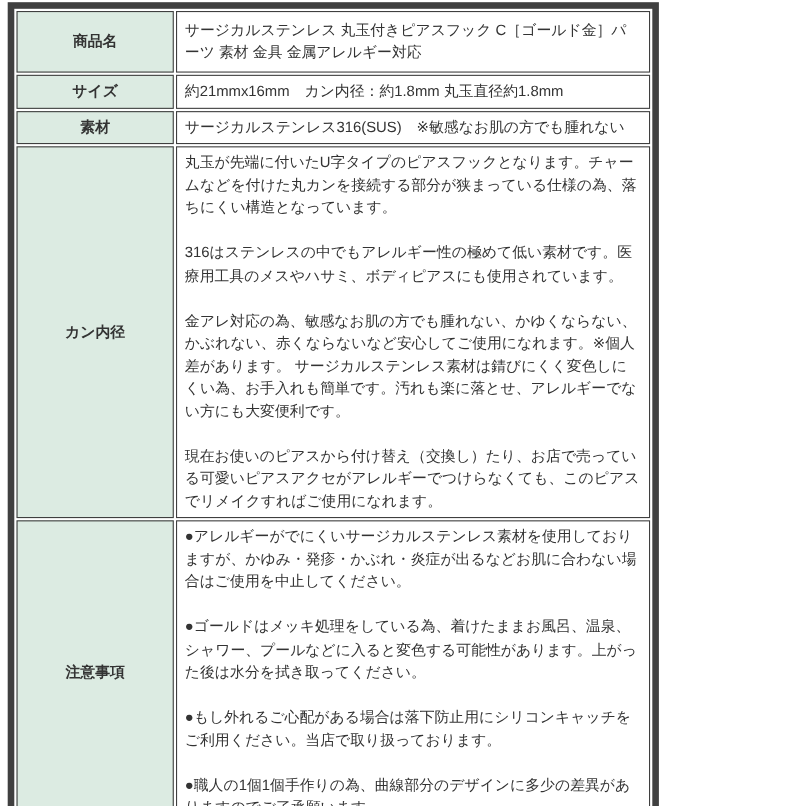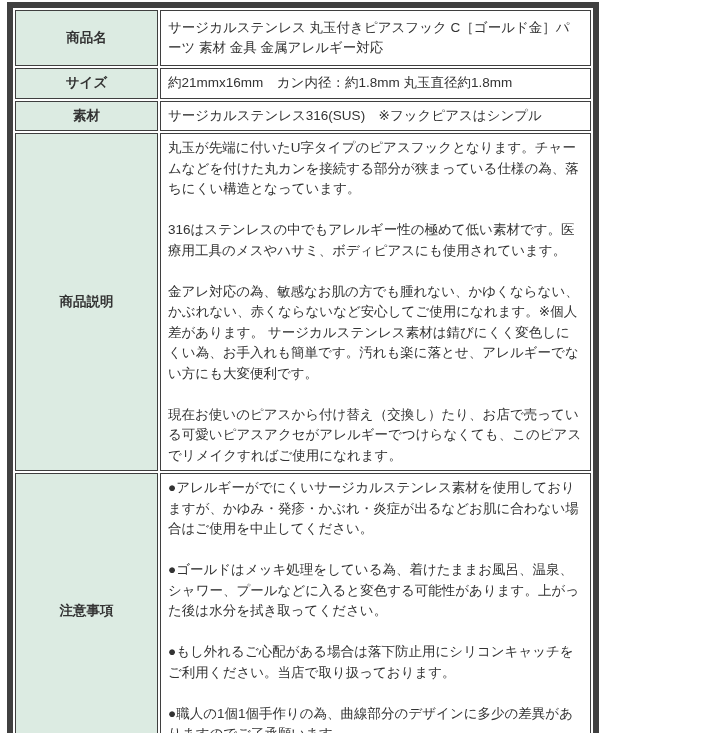--- a/index.html
+++ b/index.html
@@ -63,24 +63,24 @@
       <tr class="h-tall">
         <th>商品名</th>
         <td class="v-bold">サージカルステンレス 丸玉付きピアスフック C［ゴールド金］パーツ 素材 金具 金属アレルギー対応</td>
       </tr>
       <tr class="h-line">
         <th>サイズ</th>
         <td>約21mmx16mm　カン内径：約1.8mm 丸玉直径約1.8mm</td>
       </tr>
       <tr class="h-line">
         <th>素材</th>
-        <td>サージカルステンレス316(SUS)　※フックピアスはシンプル</td>
+        <td>サージカルステンレス316(SUS)　※敏感なお肌の方でも腫れない</td>
       </tr>
       <tr>
-        <th>商品説明</th>
+        <th>カン内径</th>
         <td>丸玉が先端に付いたU字タイプのピアスフックとなります。チャームなどを付けた丸カンを接続する部分が狭まっている仕様の為、落ちにくい構造となっています。
 
 316はステンレスの中でもアレルギー性の極めて低い素材です。医療用工具のメスやハサミ、ボディピアスにも使用されています。
 
 金アレ対応の為、敏感なお肌の方でも腫れない、かゆくならない、かぶれない、赤くならないなど安心してご使用になれます。※個人差があります。 サージカルステンレス素材は錆びにくく変色しにくい為、お手入れも簡単です。汚れも楽に落とせ、アレルギーでない方にも大変便利です。
 
 現在お使いのピアスから付け替え（交換し）たり、お店で売っている可愛いピアスアクセがアレルギーでつけらなくても、このピアスでリメイクすればご使用になれます。</td>
       </tr>
       <tr>
         <th>注意事項</th>

